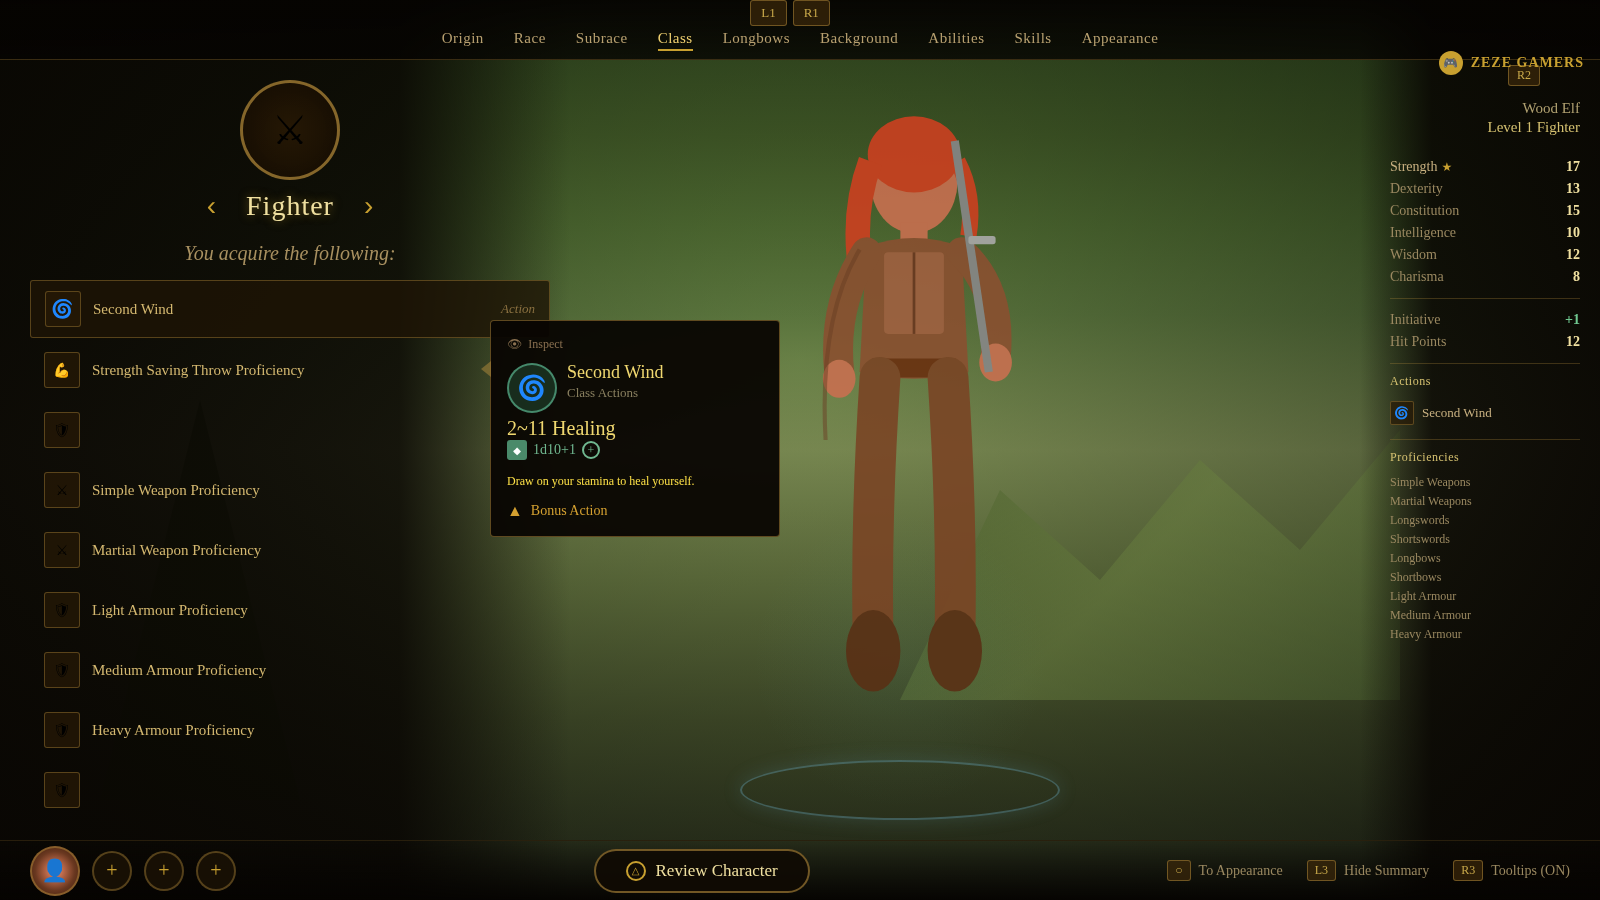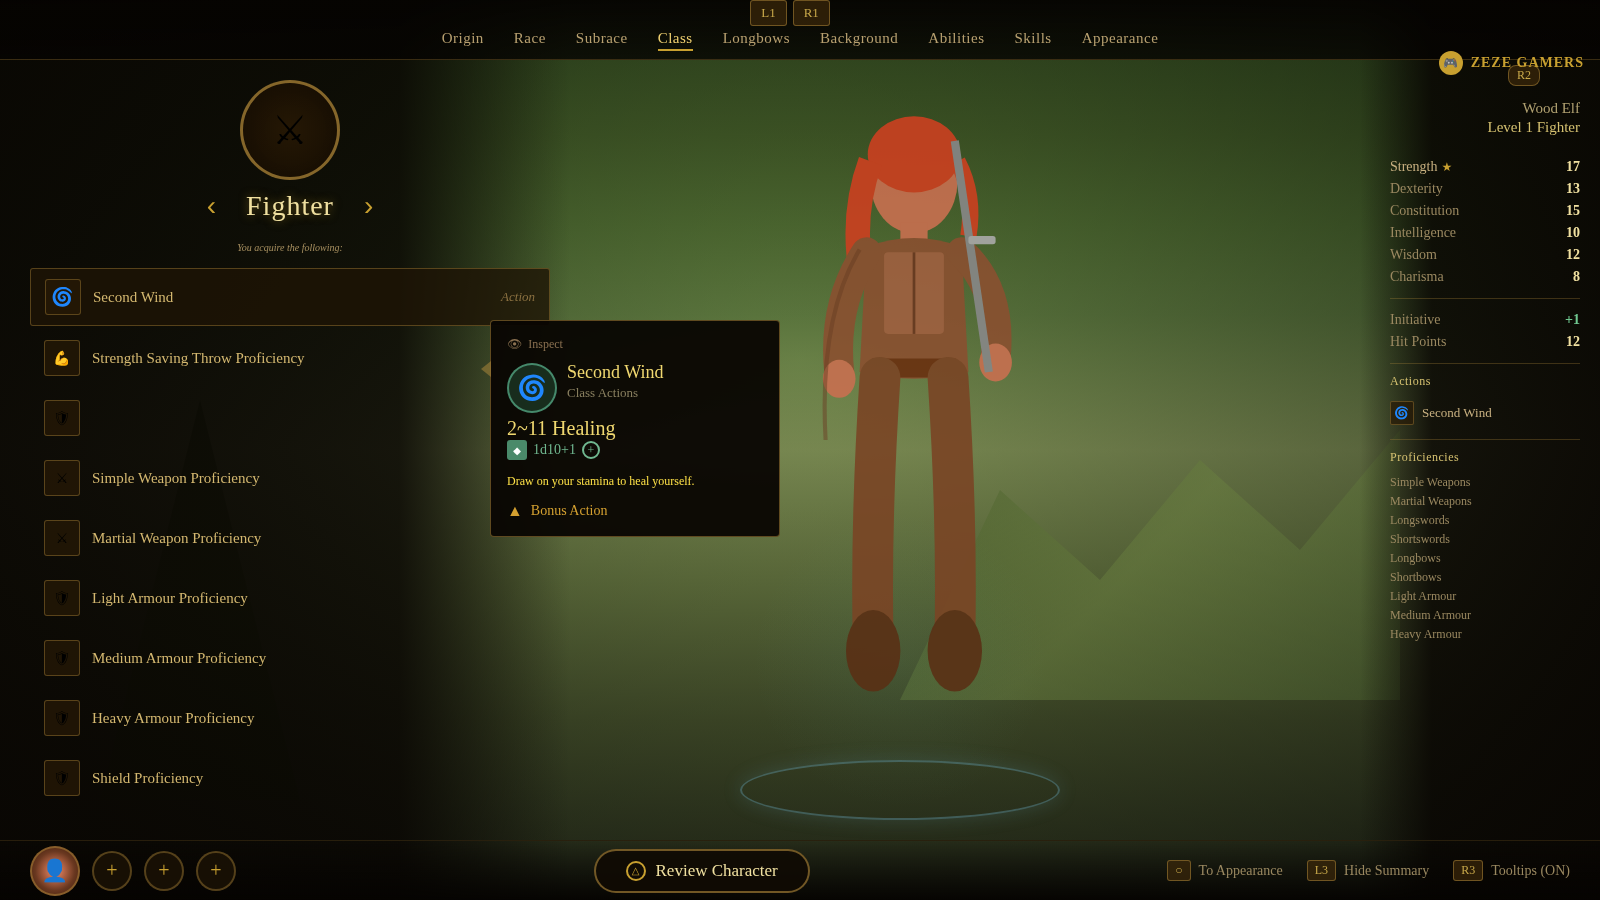--- a/index.html
+++ b/index.html
@@ -216,21 +216,21 @@
       left: 380px;
       width: 280px;
       color: #c8b88a;
       font-size: 14px;
       line-height: 1.5;
       font-style: italic;
     }
 
     .acquire-text {
       color: #a89060;
-      font-size: 10px;
+      font-size: 20px;
       text-align: center;
       margin-bottom: 15px;
       font-style: italic;
     }
 
     
     .ability-list {
       list-style: none;
       display: flex;
       flex-direction: column;
@@ -396,21 +396,21 @@
 
     .r2-badge {
       position: absolute;
       top: 5px;
       right: 60px;
       background: rgba(60,40,10,0.7);
       border: 1px solid rgba(180,140,60,0.5);
       color: #c8a84a;
       padding: 2px 8px;
       font-size: 12px;
-      border-radius: 8px;
+      border-radius: 3px;
     }
 
     .char-race {
       color: #b0a070;
       font-size: 15px;
       text-align: right;
       margin-bottom: 2px;
       margin-top: 20px;
     }
 
@@ -747,21 +747,20 @@
       <li class="ability-item">
         <div class="ability-icon" style="font-size:14px;">🛡</div>
         <span class="ability-name">Medium Armour Proficiency</span>
       </li>
       <li class="ability-item">
         <div class="ability-icon" style="font-size:14px;">🛡</div>
         <span class="ability-name">Heavy Armour Proficiency</span>
       </li>
       <li class="ability-item">
         <div class="ability-icon" style="font-size:14px;">🛡</div>
-        <span class="ability-name">Shield Proficiency</span>
       </li>
     </ul>
 
     <div class="tooltip-popup">
       <div class="tooltip-arrow"></div>
       <div class="tooltip-inspect">
         <span>👁</span>
         <span>Inspect</span>
       </div>
       <div style="display:flex; align-items:center; gap:10px; margin-bottom:4px;">

